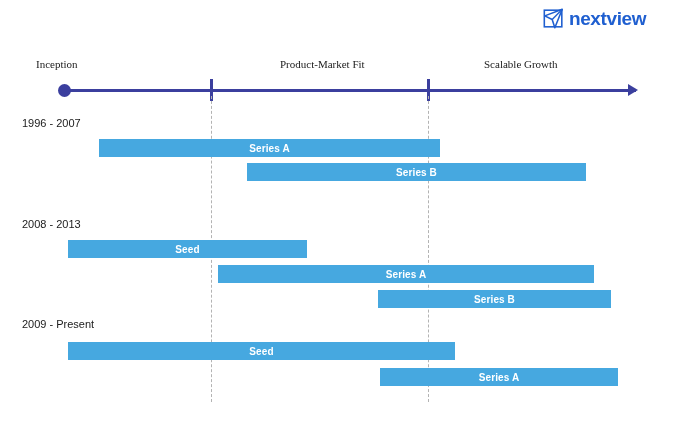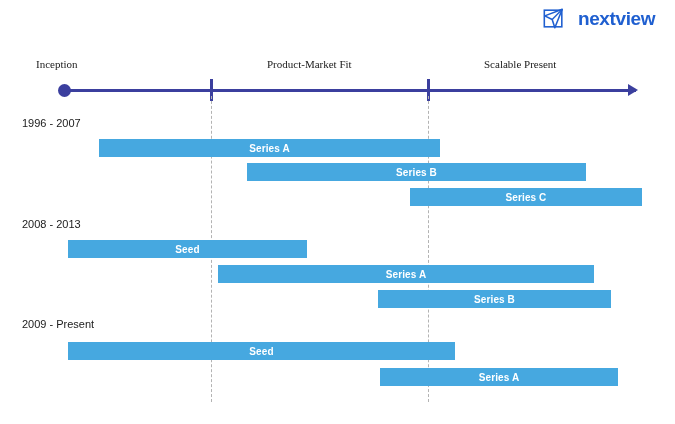--- a/index.html
+++ b/index.html
@@ -20,21 +20,21 @@
     background: #ffffff;
   }
 
   
   .brand {
     position: absolute;
     top: 8px;
     left: 543px;
     display: flex;
     align-items: center;
-    gap: 14px;
+    gap: 5px;
   }
   .brand-mark {
     width: 21px;
     height: 21px;
     display: block;
   }
   .brand-word {
     font-size: 19px;
     font-weight: bold;
     color: #1f5fd0;
@@ -83,21 +83,21 @@
   
   .phase-label {
     position: absolute;
     top: 58px;
     font-size: 11px;
     color: #1a1a1a;
     white-space: nowrap;
     font-family: Liberation Serif, serif;
   }
   .phase-0 { left: 36px; }
-  .phase-1 { left: 267px; }
+  .phase-1 { left: 280px; }
   .phase-2 { left: 484px; }
 
   
   .guide {
     position: absolute;
     top: 96px;
     width: 0;
     height: 306px;
     border-left: 1px dashed #b3b3b3;
   }
@@ -149,37 +149,34 @@
   </div>
 
   <div class="axis-line"></div>
   <div class="axis-dot"></div>
   <div class="axis-arrow"></div>
   <div class="axis-tick tick-1"></div>
   <div class="axis-tick tick-2"></div>
 
   <div class="phase-label phase-0">Inception</div>
   <div class="phase-label phase-1">Product-Market Fit</div>
-  <div class="phase-label phase-2">Scalable Present</div>
+  <div class="phase-label phase-2">Scalable Growth</div>
 
   <div class="guide guide-1"></div>
   <div class="guide guide-2"></div>
 
   <div class="era-label era-0">1996 - 2007</div>
   <div class="era-label era-1">2008 - 2013</div>
   <div class="era-label era-2">2009 - Present</div>
 
   <div class="bar" style="left:99px;  top:139px; width:341px;">
     <span class="bar-label">Series A</span>
   </div>
   <div class="bar" style="left:247px; top:163px; width:339px;">
     <span class="bar-label">Series B</span>
-  </div>
-  <div class="bar" style="left:410px; top:188px; width:232px;">
-    <span class="bar-label">Series C</span>
   </div>
 
   <div class="bar" style="left:68px;  top:240px; width:239px;">
     <span class="bar-label">Seed</span>
   </div>
   <div class="bar" style="left:218px; top:265px; width:376px;">
     <span class="bar-label">Series A</span>
   </div>
   <div class="bar" style="left:378px; top:290px; width:233px;">
     <span class="bar-label">Series B</span>

